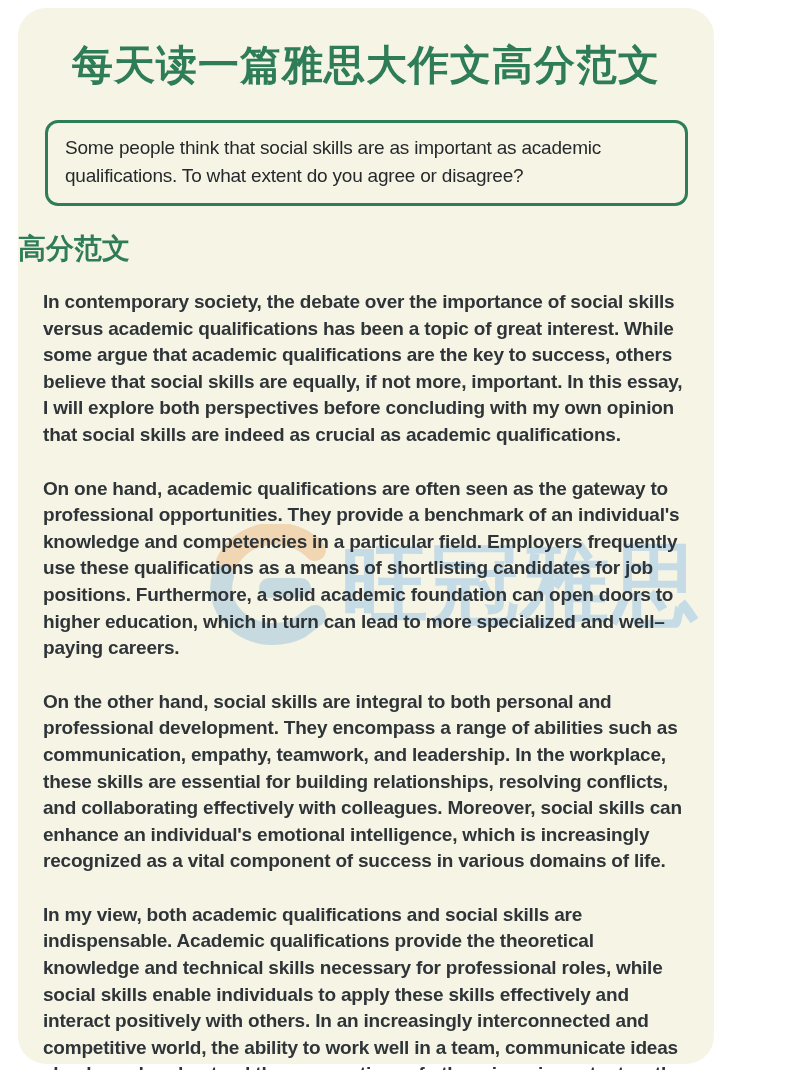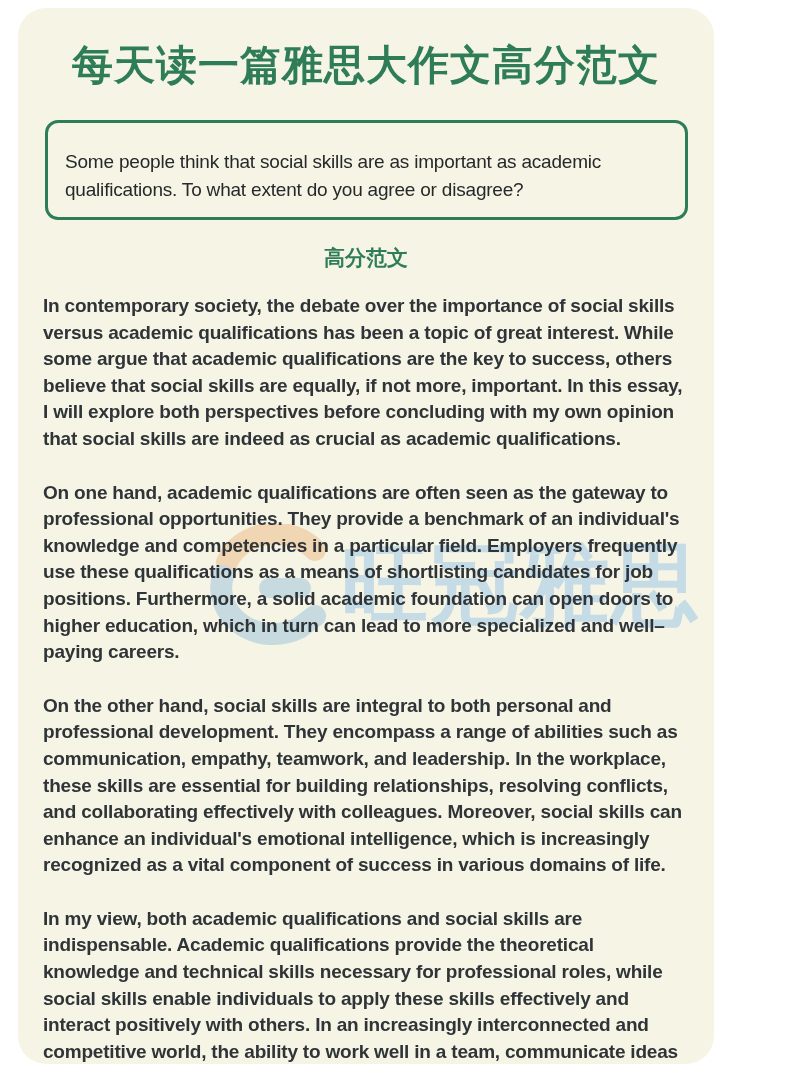--- a/index.html
+++ b/index.html
@@ -31,34 +31,34 @@
     font-size:41px;
     font-weight:800;
     letter-spacing:1px;
     color:var(--accent-green);
     position:relative;z-index:2;
   }
   .question-box{
     margin:27px 26px 0 27px;
     border:3px solid var(--accent-green);
     border-radius:13px;
-    padding:25px 17px 13px 17px;
+    padding:11px 17px 13px 17px;
     position:relative;z-index:2;
   }
   .question-text{
     margin:0;
     font-size:19px;
     line-height:28px;
     letter-spacing:-0.2px;
     color:#26292B;
   }
   .section-heading{
     margin:24px 0 0 0;
-    text-align:center;
-    font-size:21px;
+    text-align:left;
+    font-size:28px;
     font-weight:800;
     color:var(--accent-green);
     position:relative;z-index:2;
   }
   .essay{
     margin:21px 26px 0 25px;
     position:relative;z-index:2;font-weight:bold;
   }
   .essay p{
     margin:0 0 27px 0;

